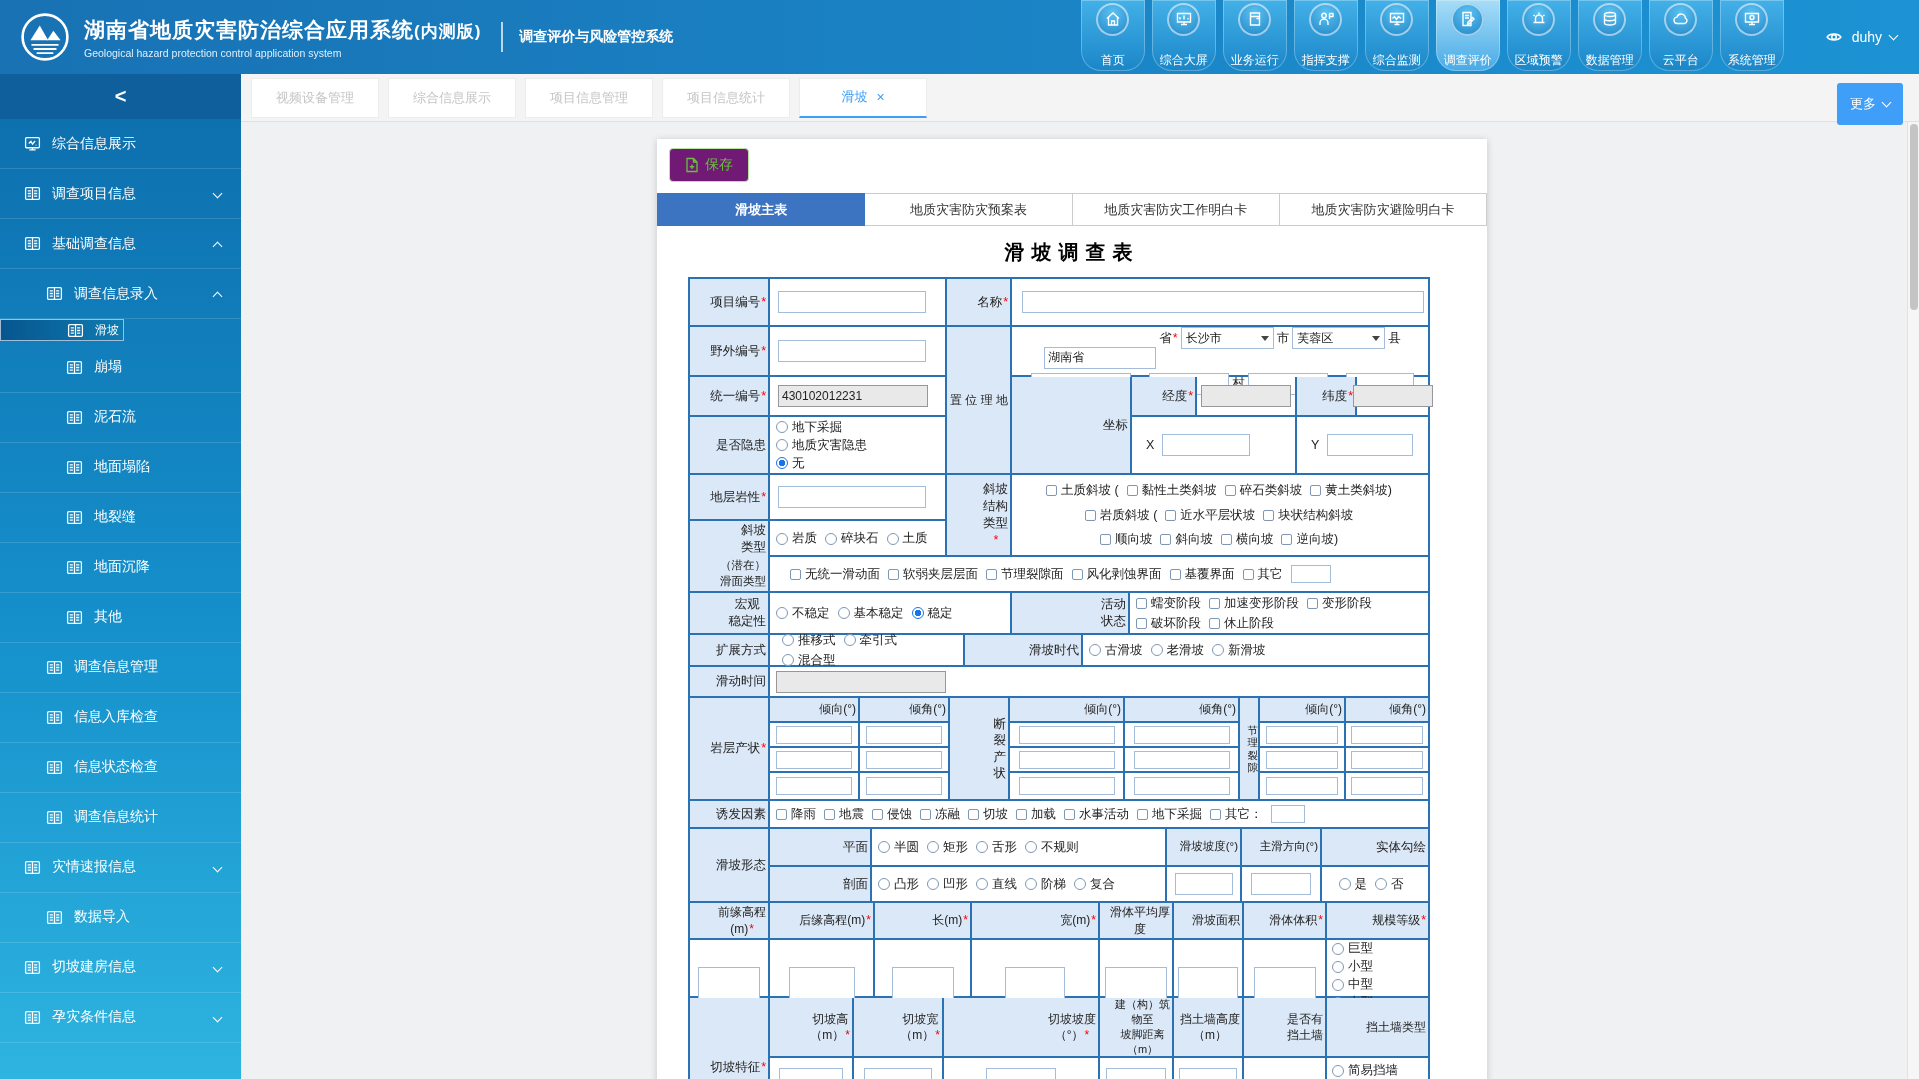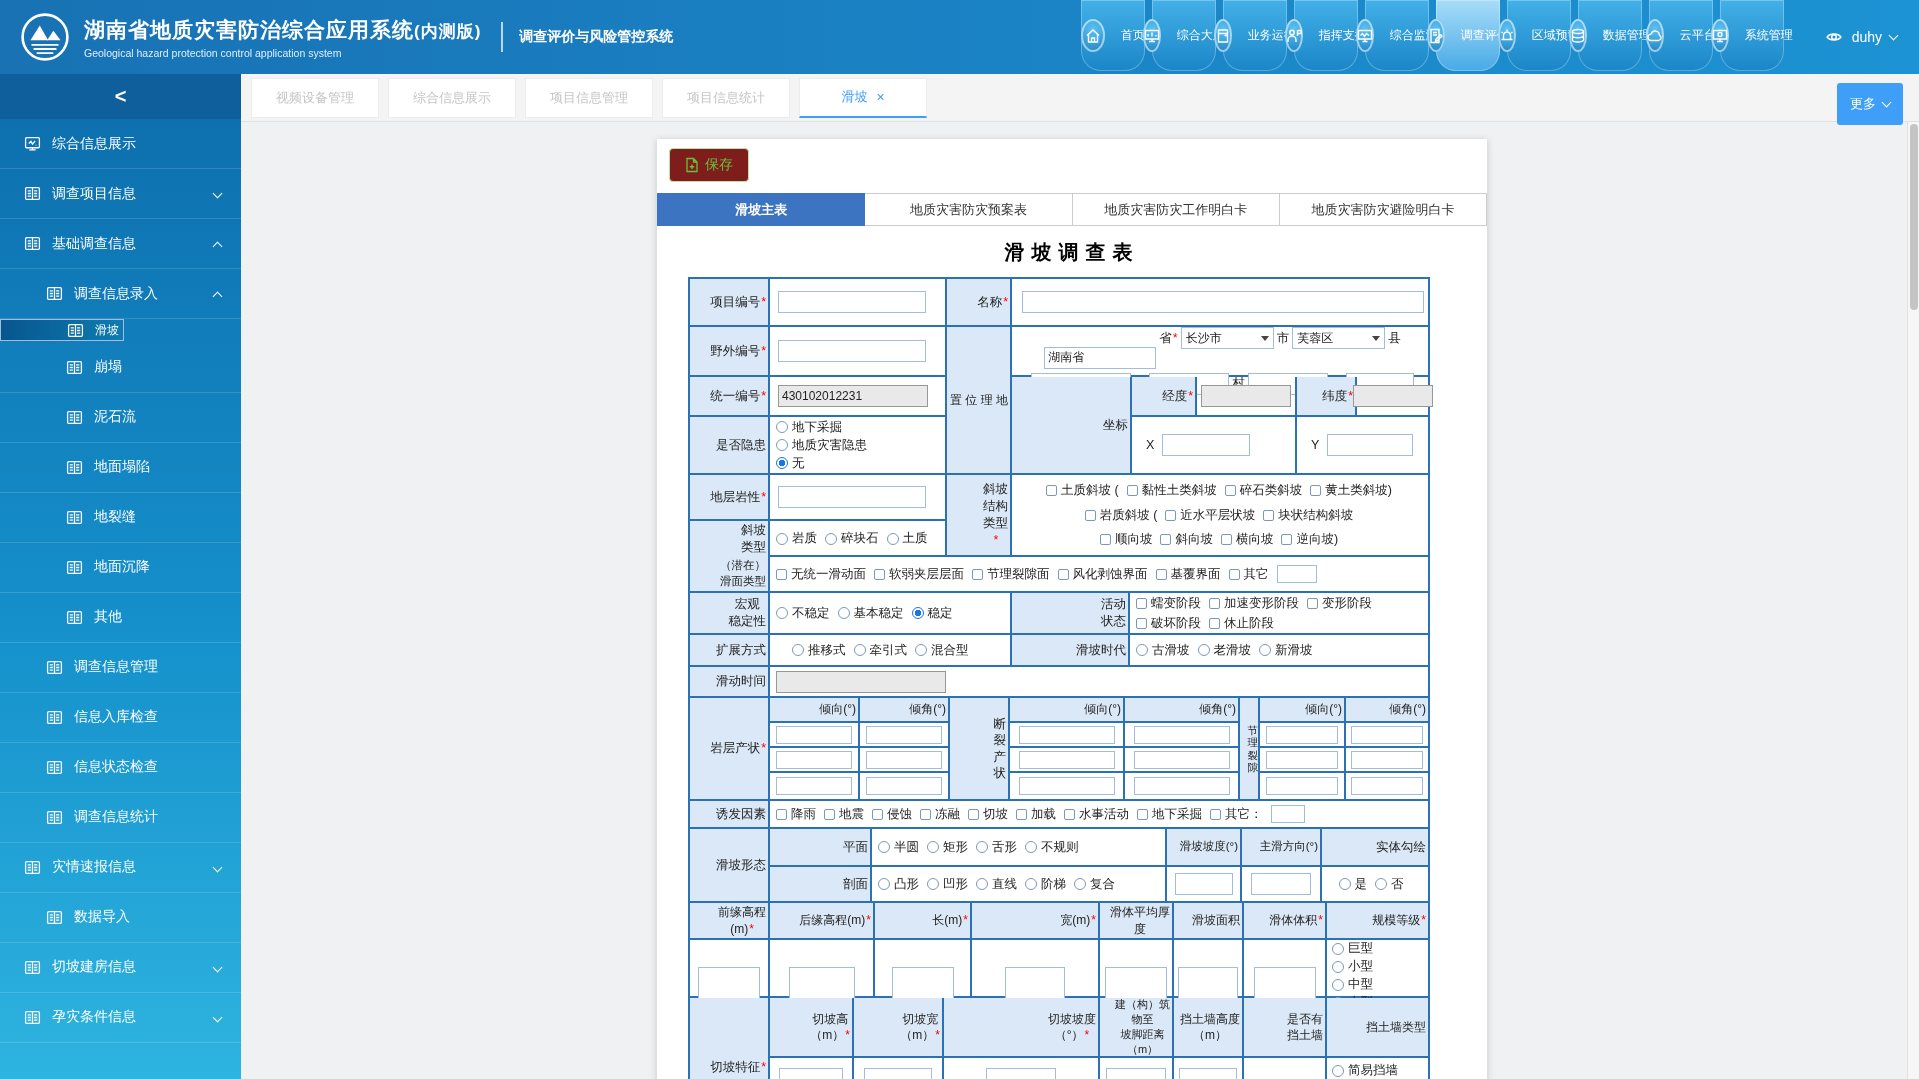--- a/index.html
+++ b/index.html
@@ -7,21 +7,21 @@
   svg{display:block}
   
   .hdr{position:absolute;top:0;left:0;width:1919px;height:74px;background:linear-gradient(90deg,#1872b4,#1c93d4);display:flex;align-items:center;z-index:30;color:#fff}
   .logo{margin:0 14px 0 20px}
   .ttl{font-size:21px;font-weight:bold;letter-spacing:1px;white-space:nowrap}
   .ttl .sfx{font-size:17px;font-weight:bold}
   .sub{font-size:10.5px;color:#dcefff;margin-top:3px;white-space:nowrap}
   .vdiv{width:2px;height:30px;background:rgba(255,255,255,.7);margin:0 16px 0 20px}
   .sysname{font-size:14px;font-weight:bold;white-space:nowrap}
   .nav{display:flex;gap:7px;margin-left:auto;height:74px;align-items:flex-start}
-  .nitem{width:64px;height:71px;border-radius:0 0 20px 20px;background:linear-gradient(180deg,#43b0e8,#1a86c8);display:flex;flex-direction:row;align-items:center;justify-content:center;gap:16px;box-shadow:inset 0 0 0 1px rgba(255,255,255,.28);cursor:pointer}
+  .nitem{width:64px;height:71px;border-radius:0 0 20px 20px;background:linear-gradient(180deg,#43b0e8,#1a86c8);display:flex;flex-direction:column;align-items:center;justify-content:center;gap:16px;box-shadow:inset 0 0 0 1px rgba(255,255,255,.28);cursor:pointer}
   .nitem.active{background:linear-gradient(180deg,#a8ddf8,#47aae6)}
   .ncirc{width:33px;height:33px;border-radius:50%;background:radial-gradient(circle at 50% 30%,#5cc2f2,#1d82c4);display:flex;align-items:center;justify-content:center;box-shadow:inset 0 0 0 2px rgba(255,255,255,.55)}
   .nlab{font-size:12px;white-space:nowrap}
   .usr{display:flex;align-items:center;gap:8px;margin:0 22px 0 40px;font-size:14px}
   .chv{width:7px;height:7px;border-right:1.6px solid #fff;border-bottom:1.6px solid #fff;transform:rotate(45deg);margin-top:-4px}
   
   .sb{position:absolute;top:74px;left:0;width:241px;height:1005px;background:linear-gradient(180deg,#0d6dac 0%,#1590cb 55%,#2eb4e0 100%);z-index:20;color:#fff}
   .sbtop{height:45px;background:#0f5f9d;display:flex;align-items:center;justify-content:center;font-size:20px;font-weight:bold;cursor:pointer}
   .si{height:50px;display:flex;align-items:center;padding-left:24px;font-size:14px;border-bottom:1px solid rgba(255,255,255,.14);position:relative;cursor:pointer}
   .si .ic{margin-right:11px;flex:none}
@@ -33,21 +33,21 @@
   .sch.up{transform:rotate(-135deg);top:24px}
   
   .tb{position:absolute;top:74px;left:241px;width:1678px;height:48px;background:#f4f4f4;border-bottom:1px solid #e0e0e0;display:flex;align-items:center;padding-left:10px;z-index:10}
   .tab{width:128px;height:40px;background:#fff;border:1px solid #ececec;margin-right:9px;display:flex;align-items:center;justify-content:center;font-size:13px;color:#c5c5c5;cursor:pointer}
   .tab.active{color:#3f9ef8;border-bottom:2px solid #3f9ef8;gap:9px}
   .tab .x{font-size:14px;color:#3f9ef8}
   .more{position:absolute;right:16px;top:9px;height:42px;background:#3f9ef8;color:#fff;border-radius:3px;display:flex;align-items:center;padding:0 13px;gap:7px;font-size:13px;cursor:pointer}
   
   .content{position:absolute;top:122px;left:241px;width:1666px;height:957px;background:#f0f1f2;overflow:hidden}
   .pnl{position:absolute;left:416px;top:17px;width:830px;height:1150px;background:#fff;box-shadow:0 1px 7px rgba(0,0,0,.18)}
-  .savebtn{display:inline-flex;align-items:center;gap:6px;margin:9px 0 0 12px;height:34px;padding:0 15px;border:1px solid #b9e3a2;background:#7f1d1d;color:#67c23a;border-radius:4px;font-size:14px;cursor:pointer}
+  .savebtn{display:inline-flex;align-items:center;gap:6px;margin:9px 0 0 12px;height:34px;padding:0 15px;border:1px solid #b9e3a2;background:#701a75;color:#67c23a;border-radius:4px;font-size:14px;cursor:pointer}
   .ftabs{display:flex;margin-top:11px}
   .ftab{flex:1;height:33px;display:flex;align-items:center;justify-content:center;font-size:13px;color:#333;background:#fff;border:1px solid #ccc;border-left:none;cursor:pointer}
   .ftab:first-child{border-left:1px solid #ccc}
   .ftab.active{background:#3d74c1;border-color:#3d74c1;color:#fff;font-weight:bold}
   .ftitle{text-align:center;font-size:20px;font-weight:bold;letter-spacing:7px;color:#000;margin:13px 0 11px}
   
   .tbl{margin-left:31px;width:742px;border:2px solid #2a72b4;font-size:12.5px;color:#222}
   .tr{display:flex;border-bottom:2px solid #2a72b4}
   .tbl>.tr:last-child{border-bottom:none}
   .td{border-right:2px solid #2a72b4;display:flex;align-items:center;min-width:0}
@@ -556,21 +556,21 @@
                 <i class="cbx"></i>
                 <span>逆向坡)</span>
               </label>
             </span>
       </div>
     </div>
 
     <div class="tr" style="height:36px">
       <div class="td lb" style="width:80px;font-size:11.5px">（潜在）
 滑面类型</div>
-      <div class="td nbr" style="flex:1;padding-left:6px">
+      <div class="td nbr" style="flex:1;padding-left:20px">
         <span class="opts">
               <label class="opt">
                 <i class="cbx"></i>
                 <span>无统一滑动面</span>
               </label>
               <label class="opt">
                 <i class="cbx"></i>
                 <span>软弱夹层层面</span>
               </label>
               <label class="opt">
@@ -636,21 +636,21 @@
               <label class="opt">
                 <i class="cbx"></i>
                 <span>休止阶段</span>
               </label>
             </span>
           </div>
     </div>
 
     <div class="tr" style="height:32px">
       <div class="td lb" style="width:80px">扩展方式</div>
-      <div class="td" style="width:242px;padding-left:22px">
+      <div class="td" style="width:195px;padding-left:12px">
             <span class="opts">
               <label class="opt">
                 <i class="rdo"></i>
                 <span>推移式</span>
               </label>
               <label class="opt">
                 <i class="rdo"></i>
                 <span>牵引式</span>
               </label>
               <label class="opt">

